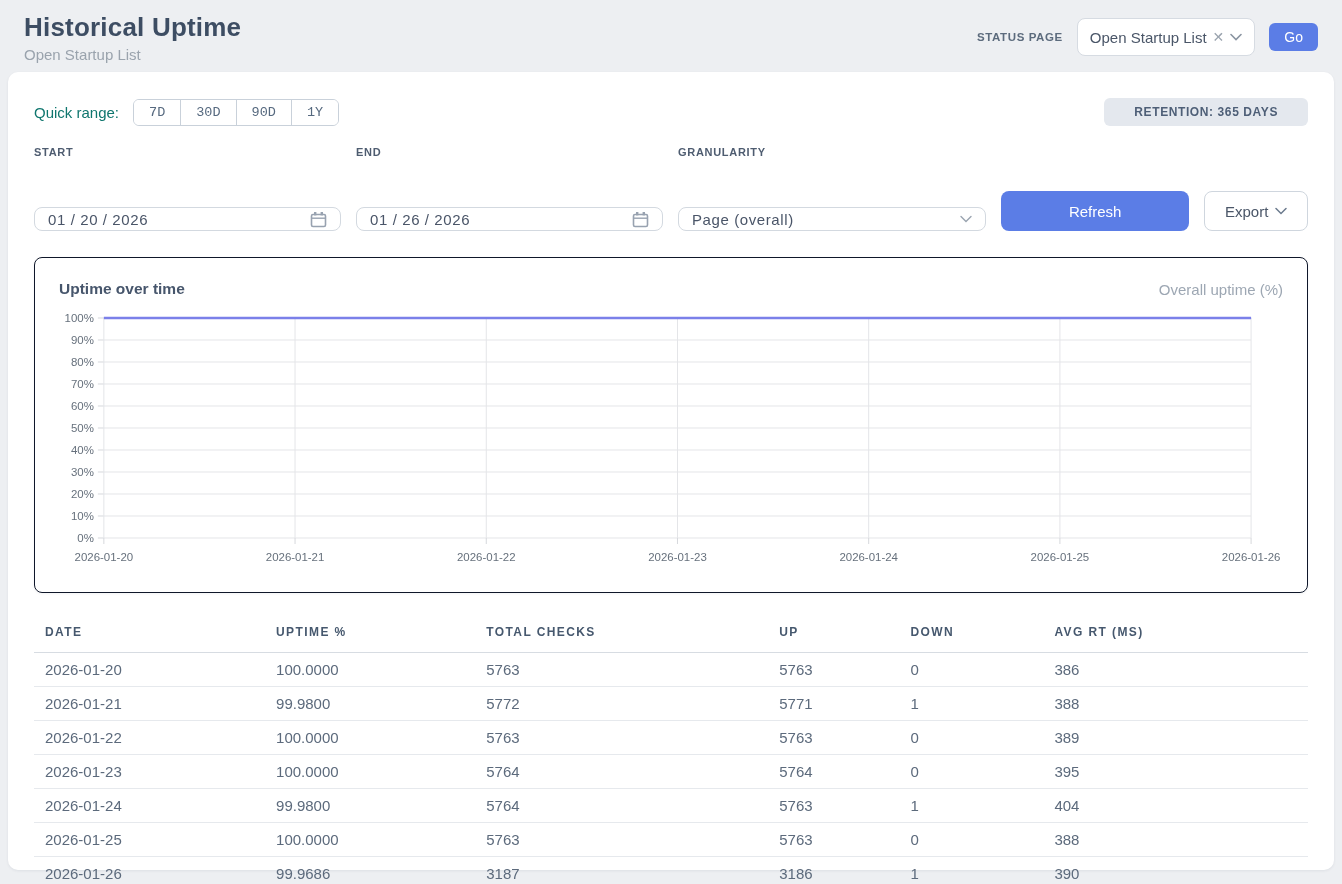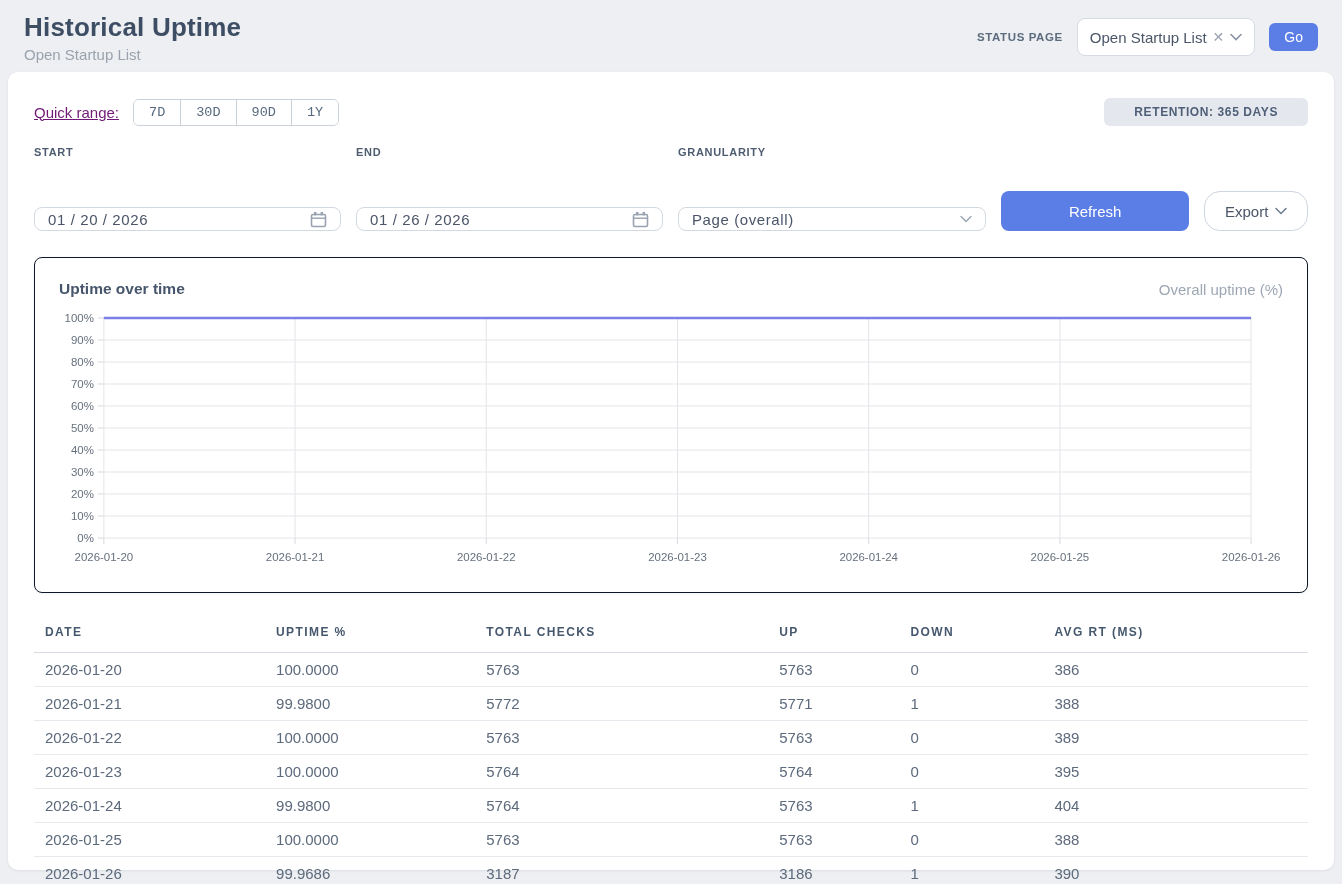--- a/index.html
+++ b/index.html
@@ -35,21 +35,21 @@
 
   
   .main-card {
     margin: 0 8px; background: #fff; border-radius: 10px;
     box-shadow: 0 1px 3px rgba(20,30,50,0.07);
     padding: 26px; height: 798px;
   }
 
   
   .row-quick { display: flex; align-items: center; }
-  .quick-label { font-size: 15px; color: #701a75; margin-right: 14px; text-decoration: underline; }
+  .quick-label { font-size: 15px; color: #0f766e; margin-right: 14px; }
   .seg-group { display: flex; border: 1px solid #c9d1da; border-radius: 6px; overflow: hidden; background: #fff; }
   .seg-btn {
     background: #fff; border: none; border-left: 1px solid #c9d1da;
     font-size: 13.5px; color: #56697f; padding: 5px 15px; cursor: pointer; font-family: Liberation Mono, monospace;
   }
   .seg-btn:first-child { border-left: none; }
   .retention-badge {
     margin-left: auto; background: #e4e8ee; border-radius: 6px;
     font-size: 12px; font-weight: 700; color: #4e5f77; letter-spacing: 0.6px;
     padding: 7px 30px;
@@ -67,21 +67,21 @@
   .w-date { width: 307px; }
   .w-gran { width: 308px; }
   .input-text { font-size: 15px; color: #4a5568; letter-spacing: 0.6px; }
   .select-box { cursor: pointer; }
   .refresh-btn {
     width: 191px; height: 40px; background: #5b7de6; color: #fff;
     border: none; border-radius: 8px; font-size: 15px; cursor: pointer; font-family: inherit;
   }
   .export-btn {
     width: 105px; height: 40px; background: #fff; color: #4a5668;
-    border: 1px solid #cfd6de; border-radius: 16px; font-size: 15px; cursor: pointer;
+    border: 1px solid #cfd6de; border-radius: 8px; font-size: 15px; cursor: pointer;
     display: flex; align-items: center; justify-content: center; gap: 7px; font-family: inherit;
   }
 
   
   .chart-card {
     margin-top: 26px; border: 1px solid #0f172a; border-radius: 8px;
     box-shadow: 0 1px 3px rgba(20,30,50,0.05);
     padding: 22px 24px 18px 24px; height: 336px;
   }
   .chart-head { display: flex; justify-content: space-between; align-items: center; }

